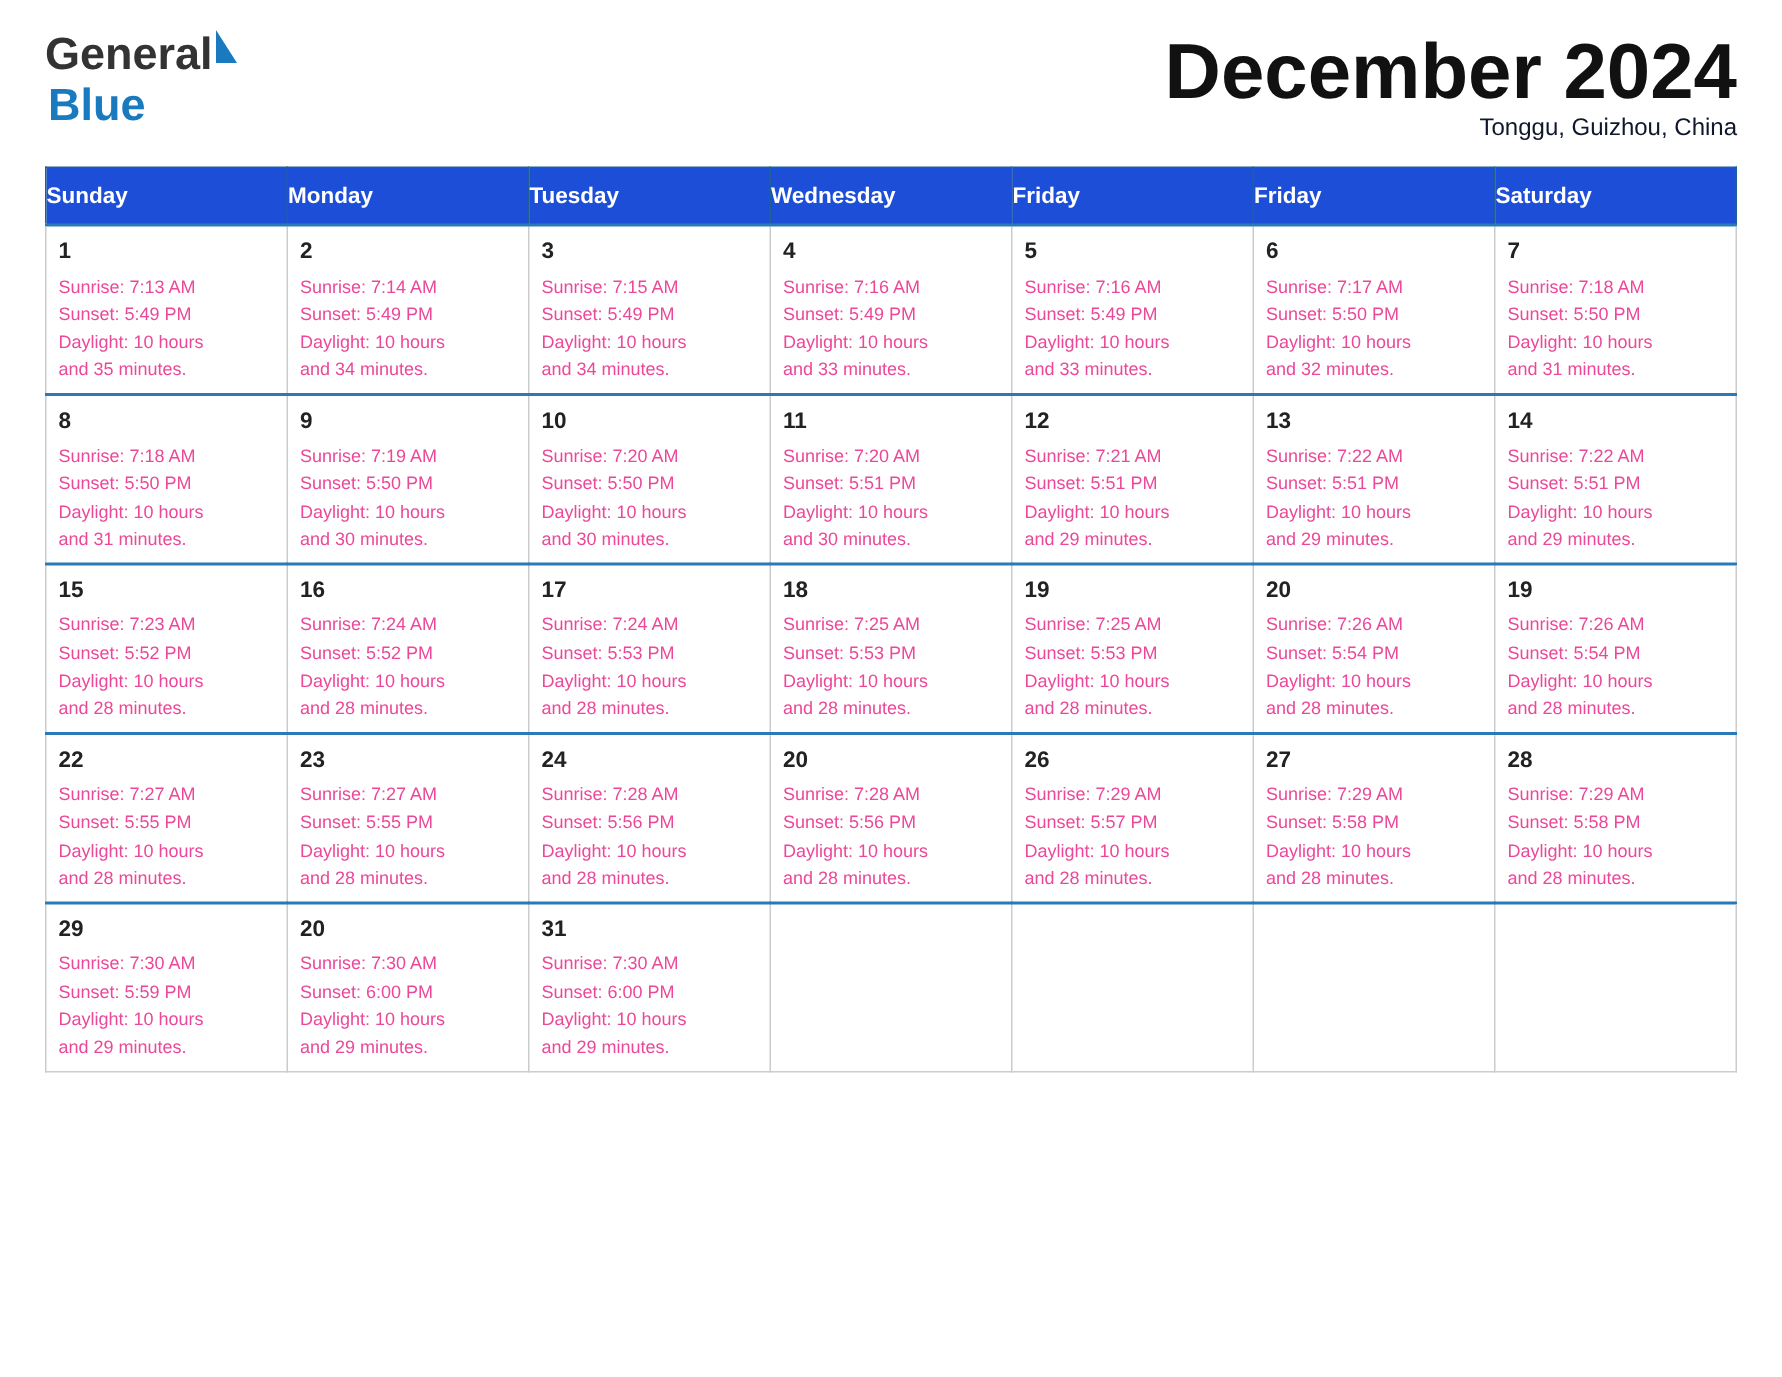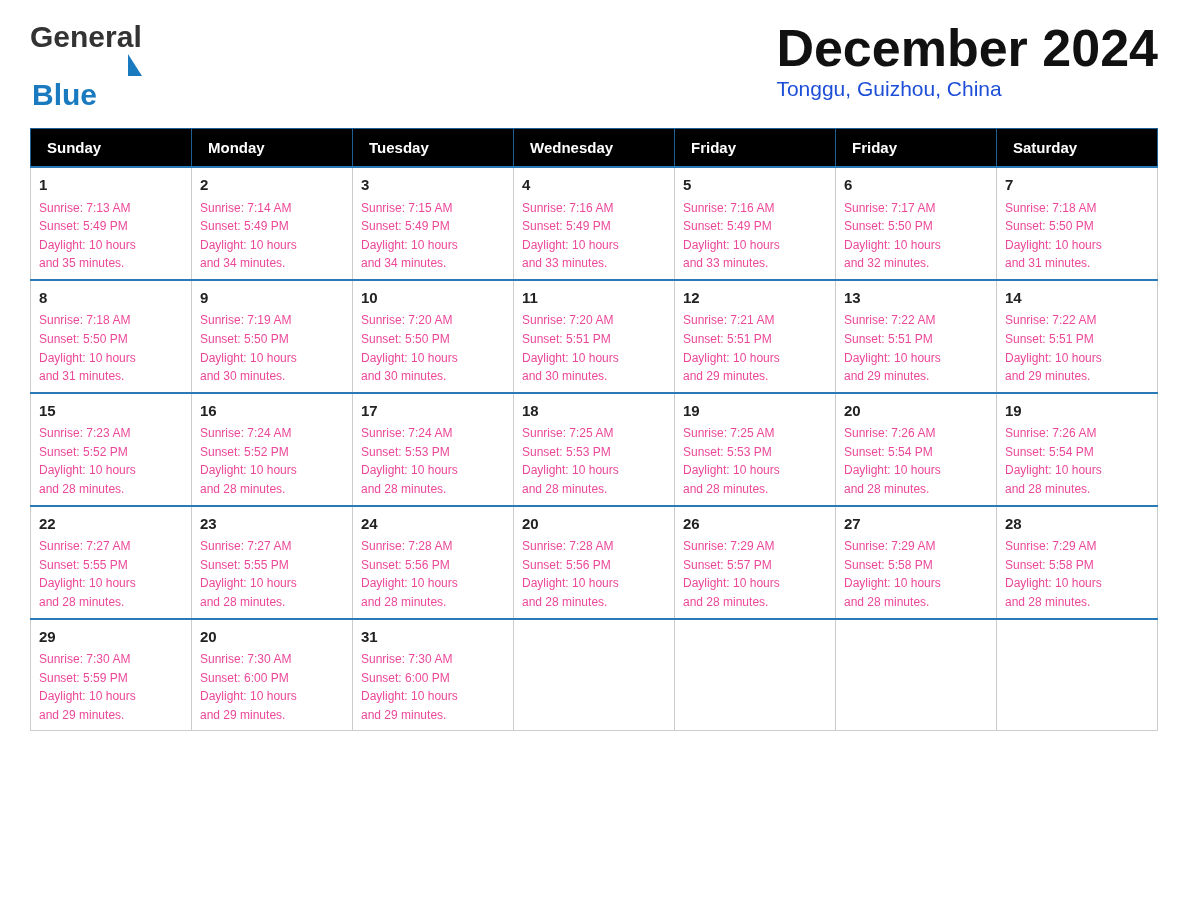--- a/index.html
+++ b/index.html
@@ -10,44 +10,44 @@
       min-height: 918px;
       padding: 20px 30px;
     }
     .header {
       display: flex;
       justify-content: space-between;
       align-items: flex-start;
       margin-bottom: 16px;
     }
     .title-block {
-      text-align: left;
+      text-align: right;
     }
     .title-block h1 {
       font-size: 52px;
       font-weight: 900;
       color: #111;
       line-height: 1.1;
     }
     .title-block h2 {
-      font-size: 21px;
+      font-size: 16px;
       font-weight: normal;
-      color: #1d4ed8;
+      color: #0f172a;
     }
     table {
       width: 100%;
       border-collapse: collapse;
       table-layout: fixed;
     }
     thead tr th {
-      background-color: #000000;
+      background-color: #1d4ed8;
       color: #fff;
       font-size: 15px;
       font-weight: bold;
-      padding: 10px 16px;
+      padding: 10px 0;
       text-align: left;
       border: 1px solid #1e6095;
     }
     tbody tr td {
       border: 1px solid #ccc;
       vertical-align: top;
       padding: 6px 8px;
       font-size: 12.5px;
       color: #222;
       line-height: 1.5;
@@ -66,22 +66,21 @@
       color: #ec4899;
       line-height: 1.55;
     }
     
     .logo-container {
       display: flex;
       flex-direction: column;
     }
     .logo-row1 {
       display: flex;
-      align-items: flex-end;
-      flex-direction: column;
+      align-items: flex-start;
     }
     .logo-text-general {
       font-size: 30px;
       font-weight: bold;
       color: #333;
     }
     .logo-triangle {
       width: 0;
       height: 0;
       border-left: 0px solid transparent;

